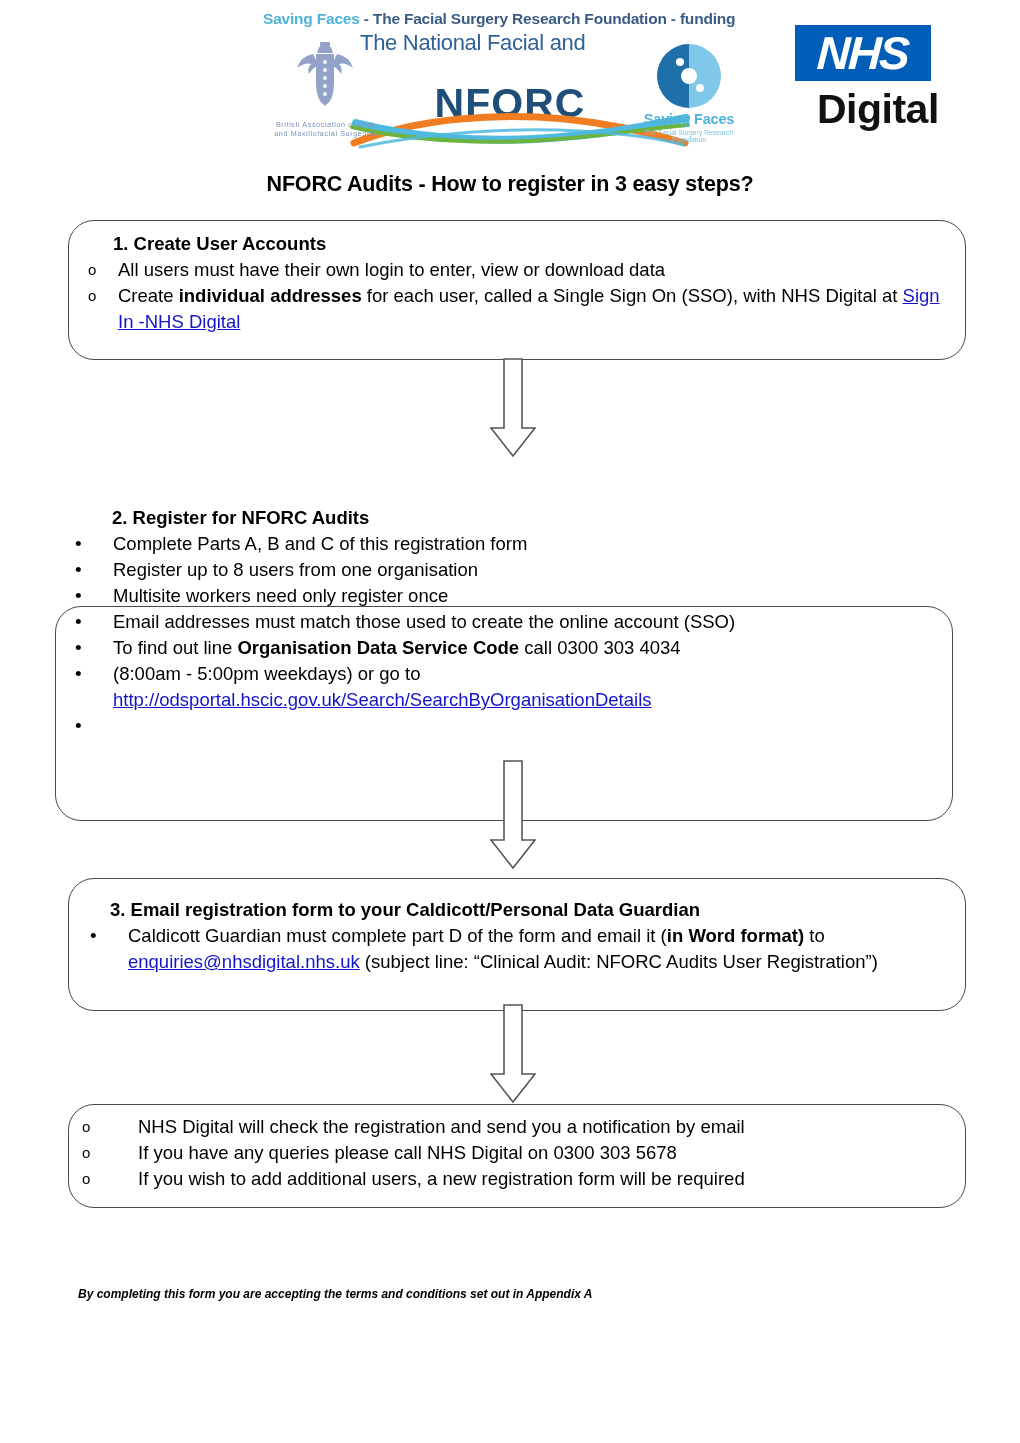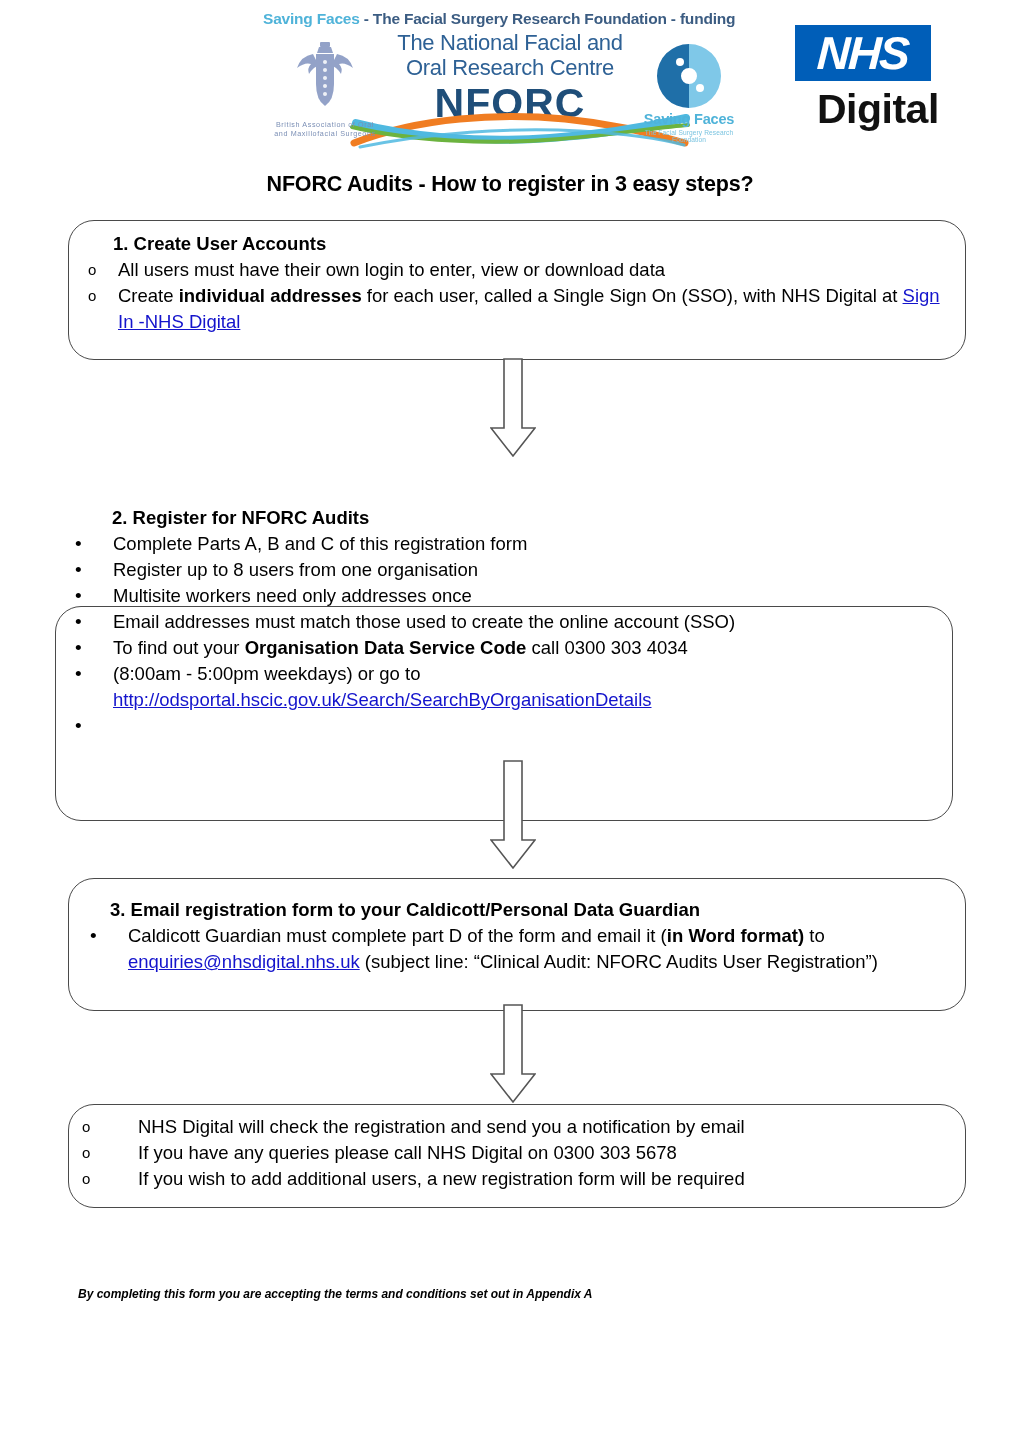--- a/index.html
+++ b/index.html
@@ -36,21 +36,20 @@
     white-space: nowrap;
     letter-spacing: -0.2px;
   }
   .sf-tagline .sf-blue { color: #4FB3D9; }
   .sf-tagline .sf-dark { color: #3B5C82; font-weight: bold; }
 
   .nforc-title {
     position: absolute;
     left: 105px; top: 22px;
     width: 300px;
-    text-align: center;
     font-size: 22px;
     line-height: 25px;
     color: #2E6195;
     font-weight: normal;
     letter-spacing: -0.3px;
   }
   .nforc-word {
     position: absolute;
     left: 110px; top: 72px;
     width: 290px;
@@ -196,21 +195,20 @@
 <div class="logo-band">
 
   <div class="nforc-logo">
 
     <div class="sf-tagline">
       <span class="sf-blue">Saving Faces</span><span class="sf-dark"> - The Facial Surgery Research Foundation - funding</span>
     </div>
 
     <div class="nforc-title">
       <div>The National Facial and</div>
-      <div>Oral Research Centre</div>
     </div>
 
     <div class="nforc-word">NFORC</div>
 
     <svg class="nforc-waves" viewBox="0 0 340 48">
       <path d="M4,40 C70,14 150,10 215,16 C265,21 305,31 335,40" fill="none" stroke="#F07D22" stroke-width="7" stroke-linecap="round"></path>
       <path d="M6,20 C60,34 130,40 200,35 C260,31 305,22 336,15" fill="none" stroke="#4FB9E0" stroke-width="8" stroke-linecap="round"></path>
       <path d="M2,24 C60,38 140,42 210,36 C270,31 310,24 338,22" fill="none" stroke="#6CB33F" stroke-width="4" stroke-linecap="round"></path>
       <path d="M10,44 C80,30 160,24 230,28 C280,31 312,36 334,42" fill="none" stroke="#4FB9E0" stroke-width="3" stroke-linecap="round" opacity="0.85"></path>
     </svg>
@@ -285,29 +283,29 @@
       <div class="li-row">
         <span class="bullet-dot">•</span>
         <span class="li-text"><span>Complete Parts A, B and C of this registration form</span></span>
       </div>
       <div class="li-row">
         <span class="bullet-dot">•</span>
         <span class="li-text"><span>Register up to 8 users from one organisation</span></span>
       </div>
       <div class="li-row">
         <span class="bullet-dot">•</span>
-        <span class="li-text"><span>Multisite workers need only addresses once</span></span>
+        <span class="li-text"><span>Multisite workers need only register once</span></span>
       </div>
       <div class="li-row">
         <span class="bullet-dot">•</span>
         <span class="li-text"><span>Email addresses must match those used to create the online account (SSO)</span></span>
       </div>
       <div class="li-row">
         <span class="bullet-dot">•</span>
-        <span class="li-text"><span>To find out your </span><span style="font-weight: bold;">Organisation Data Service Code</span><span> call 0300 303 4034</span></span>
+        <span class="li-text"><span>To find out line </span><span style="font-weight: bold;">Organisation Data Service Code</span><span> call 0300 303 4034</span></span>
       </div>
       <div class="li-row">
         <span class="bullet-dot">•</span>
         <span class="li-text"><span>(8:00am - 5:00pm weekdays) or go to </span><br><span class="doclink">http://odsportal.hscic.gov.uk/Search/SearchByOrganisationDetails</span></span>
       </div>
       <div class="li-row">
         <span class="bullet-dot">•</span>
         <span class="li-text"><span></span></span>
       </div>
     </div>

